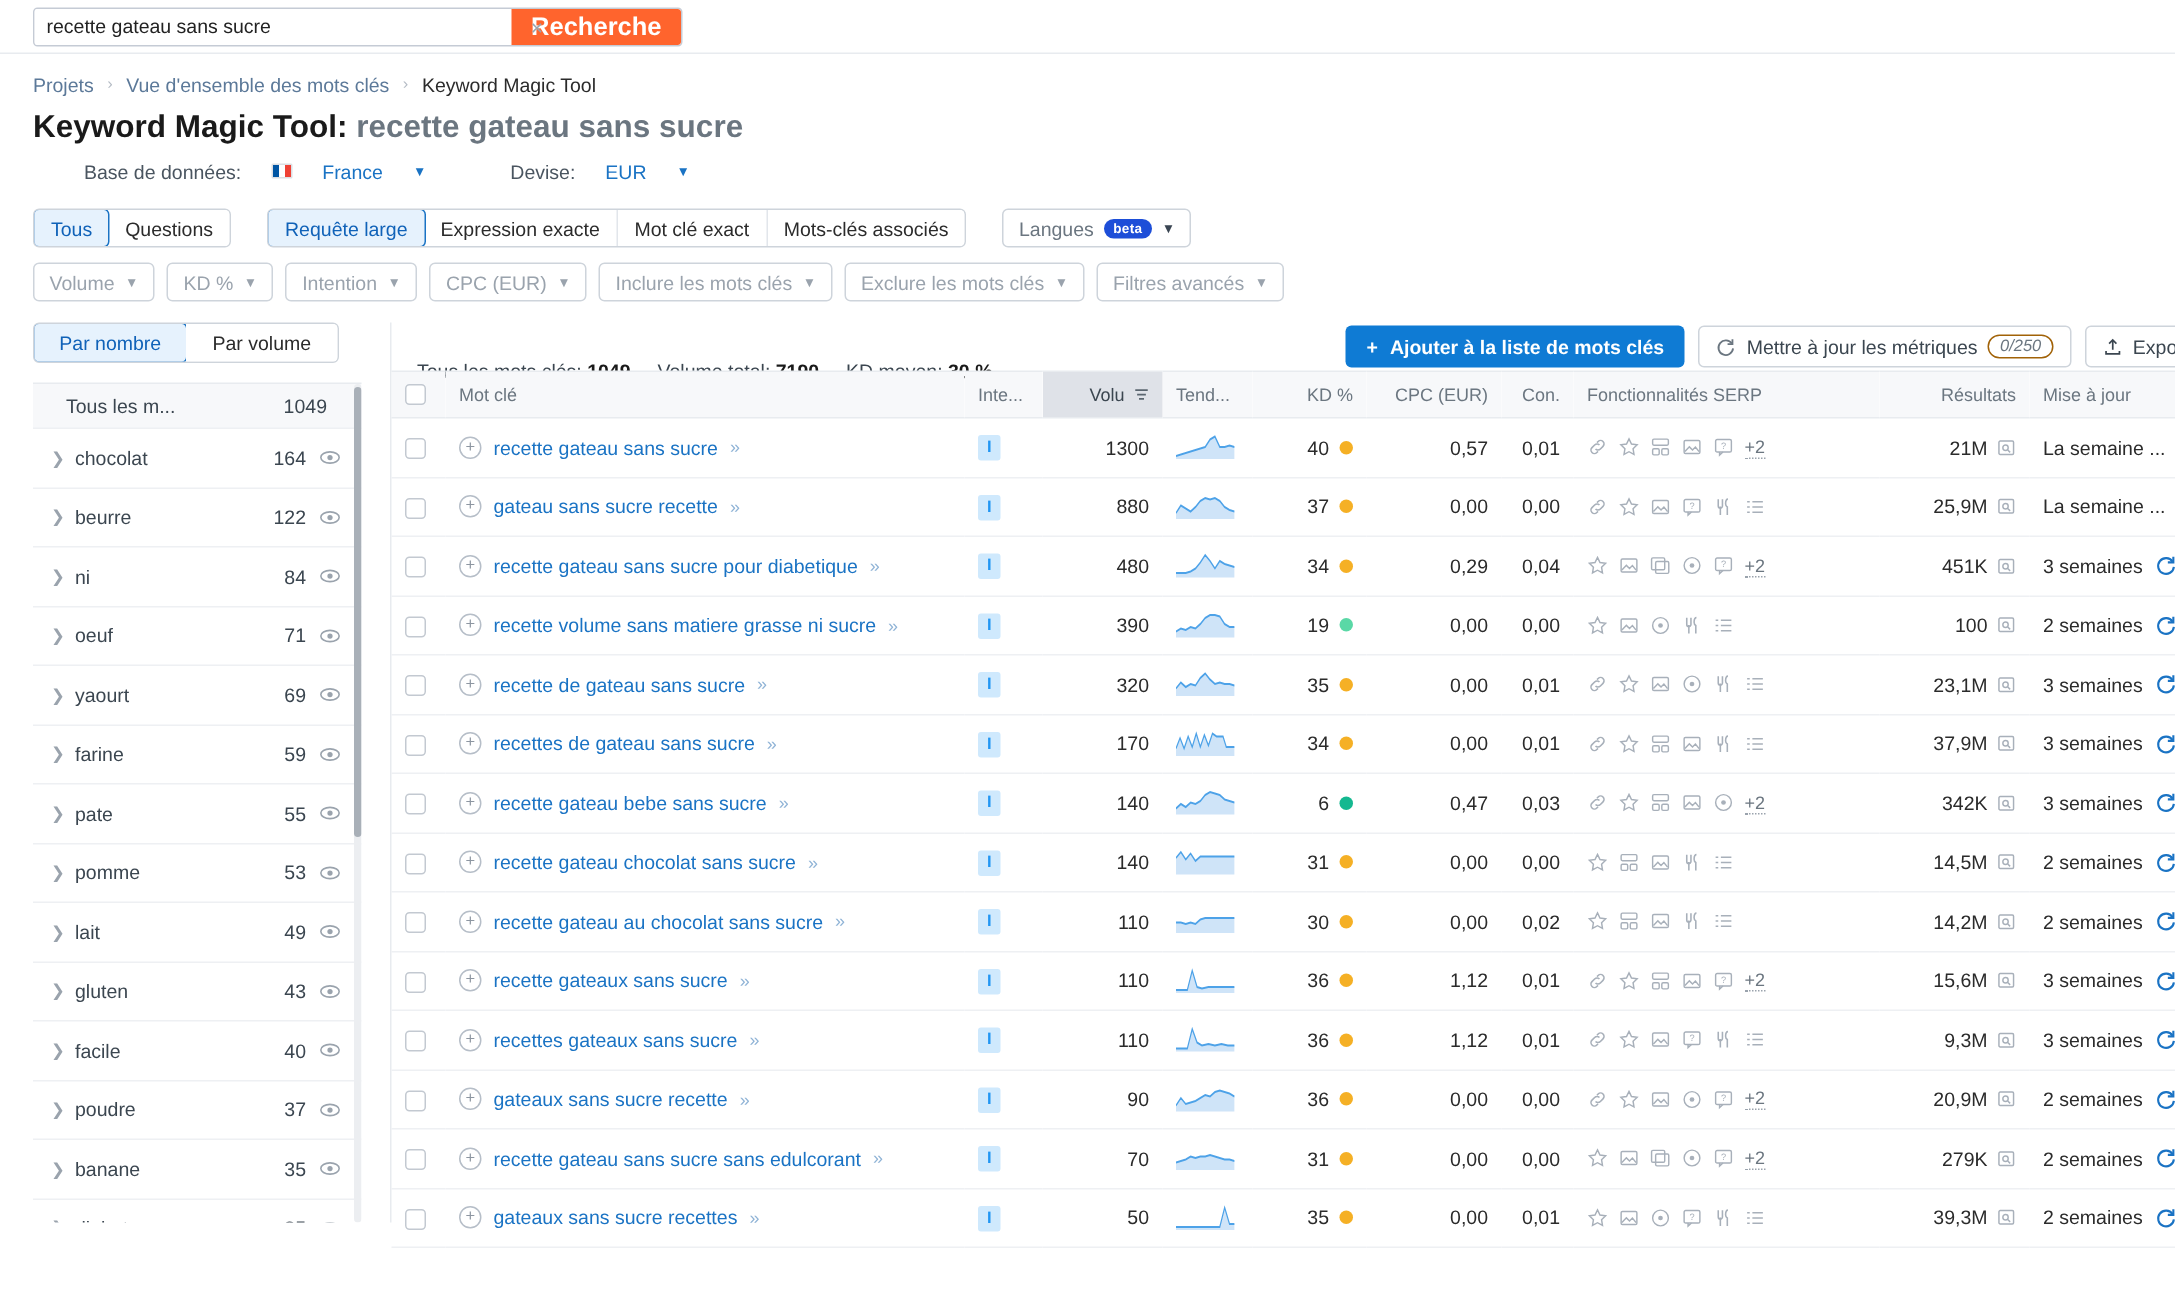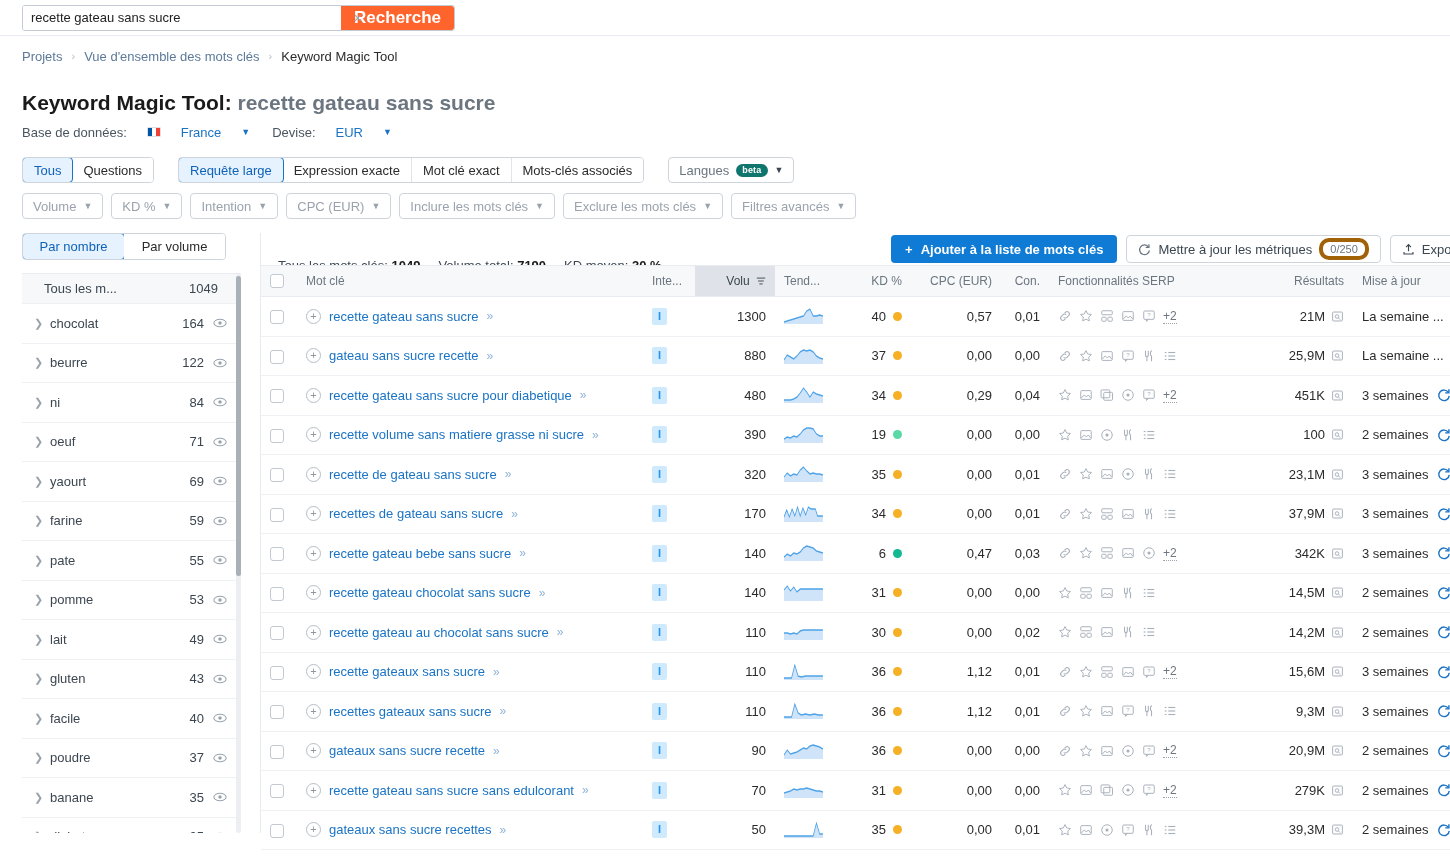--- a/index.html
+++ b/index.html
@@ -80,38 +80,38 @@
   }
   .breadcrumb a {
     color: #5c7999;
     text-decoration: none;
     cursor: pointer;
   }
   .breadcrumb .bc-last { color: #2b2b2b; }
   .bc-sep { color: #b5bcc5; margin: 0 9px; font-size: 11px; }
 
   .page-title {
-    margin-top: 25px;
+    margin-top: 7px;
     font-size: 21px;
     font-weight: bold;
     color: #1a1a1a;
     white-space: nowrap;
   }
   .page-title .q { color: #6b7680; font-weight: bold; }
 
   .meta-row {
     margin-top: 8px;
     font-size: 13px;
     color: #4a5560;
     display: flex;
     align-items: center;
     gap: 22px;
     height: 18px;
   }
-  .meta-item { display: flex; align-items: center; gap: 20px; }
+  .meta-item { display: flex; align-items: center; gap: 20px; margin-left: 34px; }
   .meta-link { color: #1a73c4; cursor: pointer; }
   .flag {
     display: inline-block;
     width: 14px; height: 10px;
     border-radius: 1px;
     background: linear-gradient(to right, #0055a4 0 33.3%, #fff 33.3% 66.6%, #ef4135 66.6% 100%);
     border: 1px solid #dcdfe3;
     vertical-align: middle;
   }
   .caret { font-size: 9px; color: #1a73c4; }
@@ -169,21 +169,21 @@
     height: 26px; padding: 0 10px;
     border: 1px solid #ced4db;
     border-radius: 4px;
     background: #fff;
     cursor: pointer;
     color: #6b7680;
     font-size: 13px;
     white-space: nowrap;
   }
   .badge-beta {
-    background: #0f766e; color: #fff;
+    background: #1d4ed8; color: #fff;
     font-size: 9px; font-weight: bold;
     border-radius: 8px; padding: 1px 6px 2px 6px;
     letter-spacing: .2px;
   }
   .pill .dcaret { font-size: 9px; color: #3a4552; }
 
   .filters-row {
     margin: 10px 22px 0 22px;
     display: flex; align-items: center; gap: 8px;
     height: 26px;
@@ -311,25 +311,26 @@
     border-radius: 4px;
     height: 28px;
     padding: 0 11px;
     font-size: 13px;
     cursor: pointer;
     display: flex; align-items: center; gap: 7px;
     font-family: "Liberation Sans", sans-serif;
     white-space: nowrap;
   }
   .count-chip {
-    border: 4px solid #a16207;
+    border: 1px solid #a16207;
     border-radius: 10px;
     font-size: 11px;
     padding: 1px 7px;
     color: #6b7680;
+    font-style: italic;
   }
 
   
   .ktable { width: 100%; border-collapse: collapse; table-layout: fixed; }
   .ktable th {
     font-size: 12px; font-weight: normal; color: #6b7680;
     background: #f7f8fa;
     height: 31px;
     border-top: 1px solid #e8ebef;
     border-bottom: 1px solid #e8ebef;

